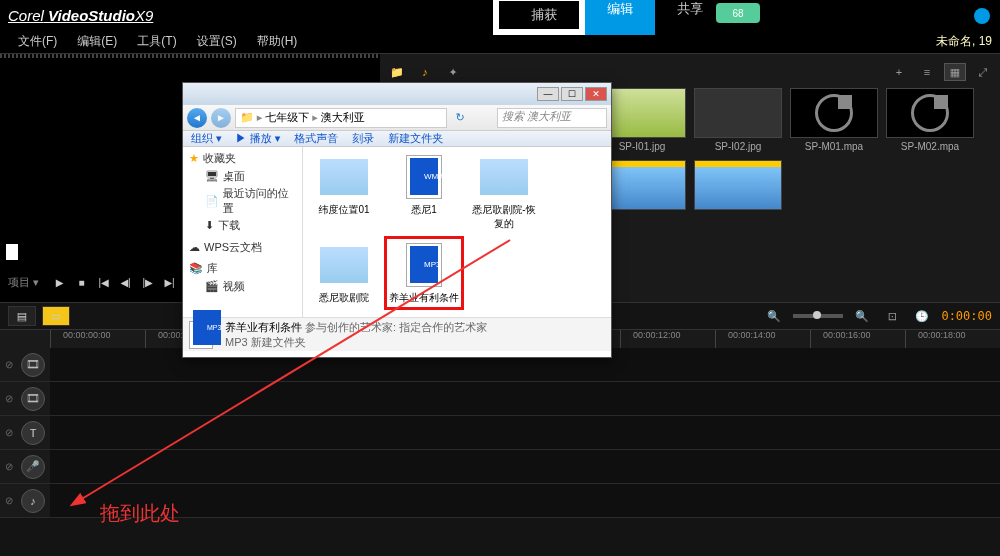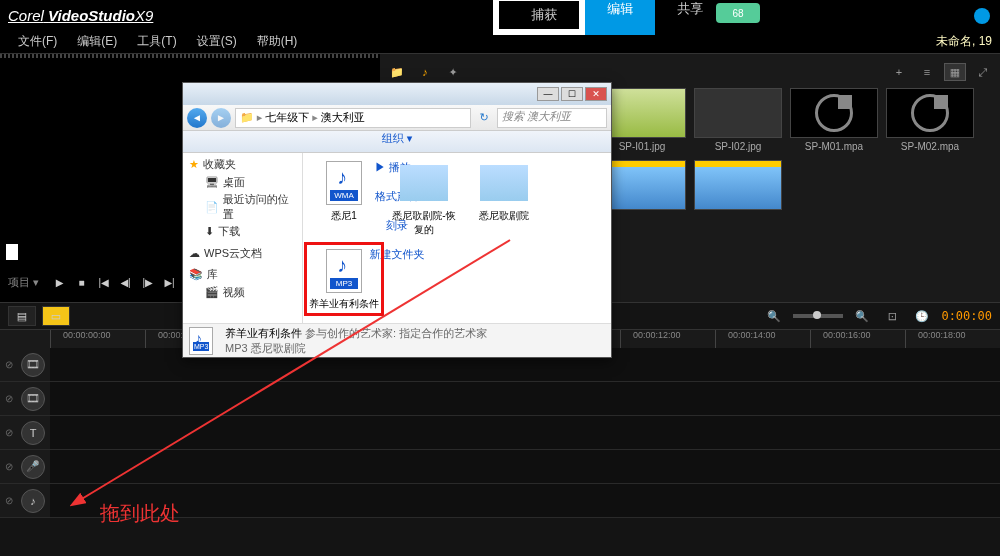--- a/index.html
+++ b/index.html
@@ -60,35 +60,35 @@
 
 .explorer { position: absolute; left: 182px; top: 82px; width: 430px; height: 276px; background: #fff; border: 1px solid #555; box-shadow: 0 4px 12px rgba(0,0,0,0.5); color: #000; }
 .exp-title { height: 22px; background: linear-gradient(#e8f0f8, #c8d8e8); display: flex; align-items: center; justify-content: flex-end; padding: 0 4px; }
 .exp-winbtn { width: 22px; height: 14px; background: #ddd; border: 1px solid #999; margin-left: 2px; display: flex; align-items: center; justify-content: center; font-size: 9px; }
 .exp-winbtn.close { background: #d9534f; color: #fff; }
 .exp-nav { height: 26px; background: linear-gradient(#f8f8f8, #e8e8e8); display: flex; align-items: center; padding: 0 4px; gap: 4px; border-bottom: 1px solid #ccc; }
 .nav-arrow { width: 20px; height: 20px; border-radius: 50%; background: linear-gradient(#5ae, #27c); display: flex; align-items: center; justify-content: center; color: #fff; font-size: 10px; }
 .breadcrumb { flex: 1; height: 20px; border: 1px solid #ccc; background: #fff; display: flex; align-items: center; padding: 0 4px; font-size: 11px; }
 .bc-sep { color: #888; margin: 0 3px; }
 .refresh { width: 18px; height: 18px; color: #27c; display: flex; align-items: center; justify-content: center; }
-.search-box { width: 110px; height: 20px; border: 1px solid #ccc; background: #fff; padding: 0 4px; font-size: 11px; color: #888; font-style: italic; }
-.exp-toolbar { height: 22px; background: linear-gradient(#f0f4fa, #dce6f2); display: flex; align-items: center; padding: 0 8px; gap: 14px; font-size: 11px; color: #15c; border-bottom: 1px solid #ccc; flex-direction: column; }
+.search-box { width: 110px; height: 20px; border: 1px solid #ccc; background: #fff; padding: 0 4px; font-size: 11px; color: #888; font-style: italic; margin-left: 24px; }
+.exp-toolbar { height: 16px; background: linear-gradient(#f0f4fa, #dce6f2); display: flex; align-items: center; padding: 0 8px; gap: 14px; font-size: 11px; color: #15c; border-bottom: 1px solid #ccc; }
 .exp-toolbar span { cursor: pointer; }
 .exp-body { display: flex; height: 170px; }
 .exp-side { width: 120px; border-right: 1px solid #ddd; padding: 4px 6px; font-size: 11px; }
 .side-group { margin-bottom: 6px; }
 .side-head { display: flex; align-items: center; gap: 4px; color: #333; margin-bottom: 2px; }
 .star { color: #fa0; }
 .side-item { padding: 1px 0 1px 16px; color: #333; display: flex; align-items: center; gap: 4px; }
 .exp-files { flex: 1; padding: 6px; display: flex; flex-wrap: wrap; gap: 10px; align-content: flex-start; overflow: hidden; }
 .file { width: 70px; text-align: center; font-size: 10px; }
 .file-icon { width: 48px; height: 48px; margin: 0 auto 2px; display: flex; align-items: center; justify-content: center; position: relative; }
 .file-img { width: 48px; height: 36px; background: #9cf; }
 .file-doc { width: 36px; height: 44px; background: #fff; border: 1px solid #aaa; position: relative; }
-.file-ext { position: absolute; bottom: 3px; left: 3px; right: 3px; background: #15c; color: #fff; font-size: 8px; padding: 1px; }
+.file-ext { position: absolute; bottom: 3px; left: 3px; right: 3px; background: #15c; color: #fff; font-size: 8px; padding: 14px; }
 .file-note { position: absolute; top: 4px; left: 10px; font-size: 20px; color: #15c; }
 .file.selected { outline: 3px solid #e11; outline-offset: 2px; }
 .exp-status { height: 34px; border-top: 1px solid #ddd; display: flex; align-items: center; padding: 0 6px; gap: 8px; font-size: 11px; background: #f4f4f4; }
 .status-icon { width: 28px; height: 28px; }
 </style>
 </head>
 <body>
 
 <div class="titlebar">
   <span class="logo">
@@ -307,20 +307,26 @@
         <div class="side-head">☁ <span>WPS云文档</span></div>
       </div>
       <div class="side-group">
         <div class="side-head">📚 <span>库</span></div>
         <div class="side-item">🎬 <span>视频</span></div>
       </div>
     </div>
     <div class="exp-files" id="exp-files">
         <div class="file">
           <div class="file-icon">
+            <div class="file-img" style="background: linear-gradient(rgb(187, 221, 255), rgb(153, 204, 238));"></div>
+          </div>
+          <div>纬度位置01</div>
+        </div>
+        <div class="file">
+          <div class="file-icon">
             <div class="file-doc">
               <span class="file-note">♪</span>
               <div class="file-ext">WMA</div>
             </div>
           </div>
           <div>悉尼1</div>
         </div>
         <div class="file">
           <div class="file-icon">
             <div class="file-img" style="background: linear-gradient(rgb(187, 221, 255), rgb(153, 204, 238));"></div>
@@ -346,21 +352,21 @@
   </div>
   <div class="exp-status">
     <div class="status-icon">
         <div class="file-doc" style="width:24px;height:28px">
           <span class="file-note" style="font-size:14px;left:5px;top:2px">♪</span>
           <div class="file-ext" style="font-size:7px">MP3</div>
         </div>
       </div>
     <div>
       <div><span>养羊业有利条件</span> <span style="color:#666">参与创作的艺术家: 指定合作的艺术家</span></div>
-      <div style="color:#666">MP3 悉尼歌剧院</div>
+      <div style="color:#666">MP3 新建文件夹</div>
     </div>
   </div>
 </div>
 
 <svg class="arrow-svg" width="480" height="300">
   <defs>
       <marker id="ah" markerWidth="10" markerHeight="10" refX="2" refY="3" orient="auto">
         <path d="M0,0 L0,6 L8,3 z" fill="#e33"></path>
       </marker>
     </defs>

